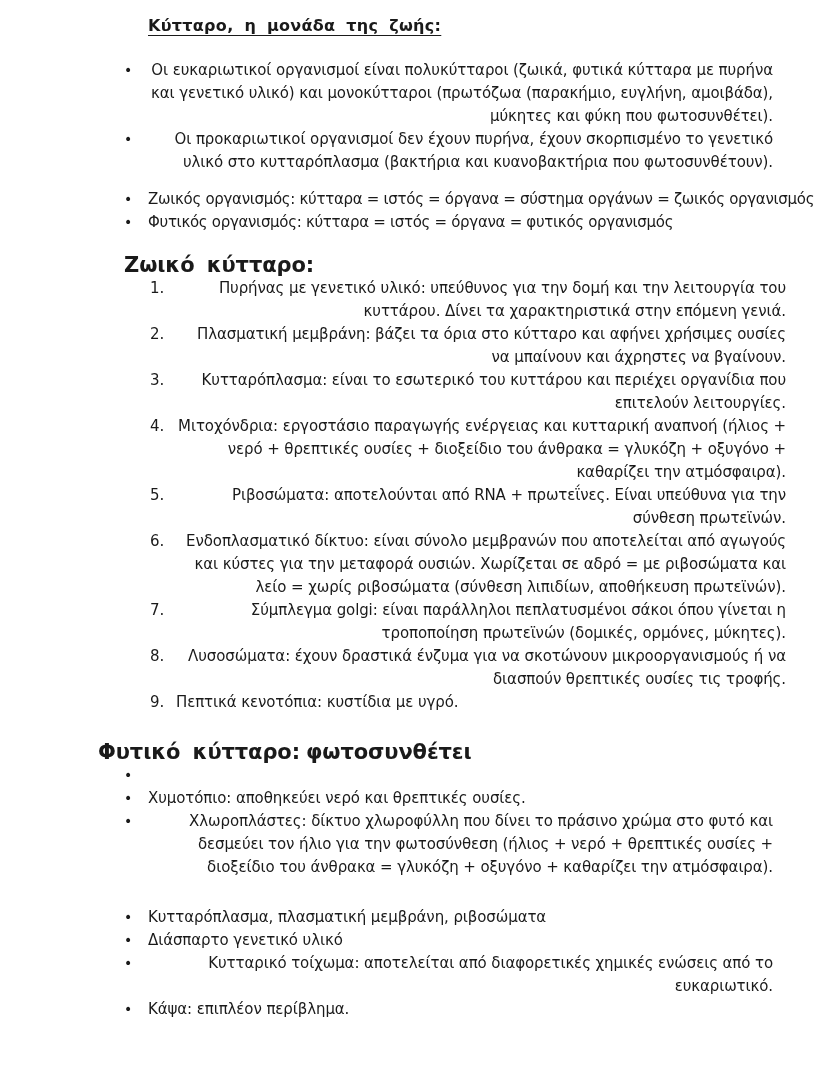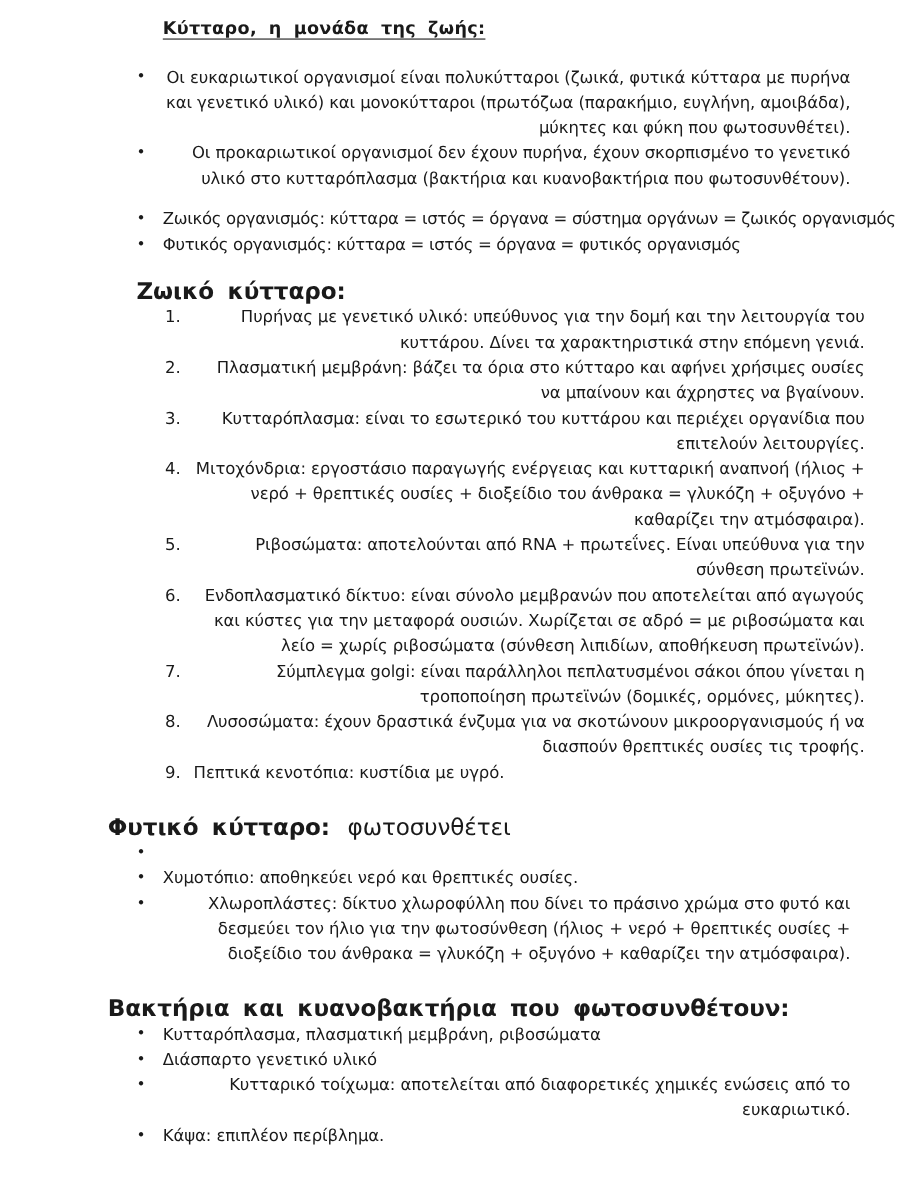--- a/index.html
+++ b/index.html
@@ -29,23 +29,23 @@
     letter-spacing: 0.3px;
     margin: 0 0 22px 50px;
   }
   .heading {
     font-size: 21px;
     font-weight: bold;
     word-spacing: 5px;
     margin: 0;
   }
   .heading .suffix {
-    font-weight: normal;
+    font-weight: bold;
     word-spacing: normal;
-    margin-left: 16px;
+    margin-left: 6px;
   }
   .heading.animal { margin-left: 26px; }
   .list { margin: 0; }
   .row { display: flex; align-items: flex-start; }
   .mk {
     flex: 0 0 24px;
     font-size: 14px;
   }
   .mk.num { flex: 0 0 26px; font-size: 15px; }
   .tx { max-width: 625px; text-align: right; }
@@ -138,21 +138,20 @@
     <div class="row">
       <span class="mk">•</span>
       <span class="tx">Χυμοτόπιο: αποθηκεύει νερό και θρεπτικές ουσίες.</span>
     </div>
     <div class="row">
       <span class="mk">•</span>
       <span class="tx">Χλωροπλάστες: δίκτυο χλωροφύλλη που δίνει το πράσινο χρώμα στο φυτό και δεσμεύει τον ήλιο για την φωτοσύνθεση (ήλιος + νερό + θρεπτικές ουσίες + διοξείδιο του άνθρακα = γλυκόζη + οξυγόνο + καθαρίζει την ατμόσφαιρα).</span>
     </div>
   </div>
 
-  <h2 class="heading bacteria">Βακτήρια και κυανοβακτήρια που φωτοσυνθέτουν:</h2>
 
   <div class="list bacteria">
     <div class="row">
       <span class="mk">•</span>
       <span class="tx">Κυτταρόπλασμα, πλασματική μεμβράνη, ριβοσώματα</span>
     </div>
     <div class="row">
       <span class="mk">•</span>
       <span class="tx">Διάσπαρτο γενετικό υλικό</span>
     </div>

